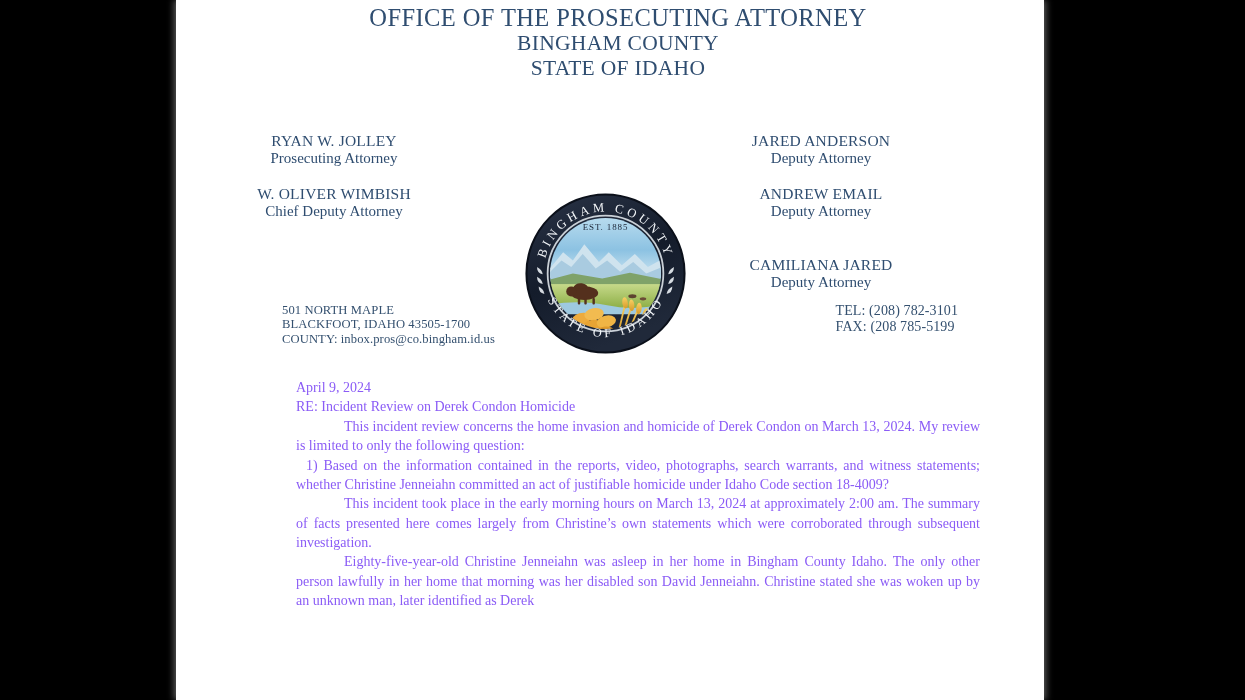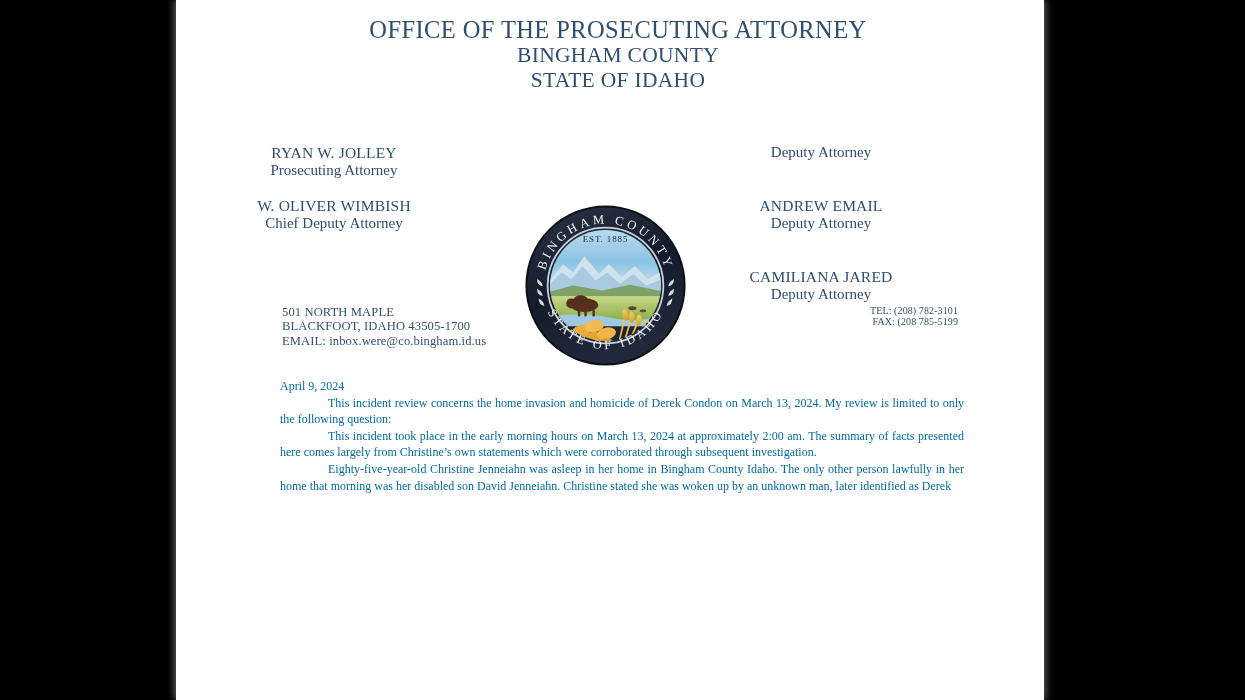--- a/index.html
+++ b/index.html
@@ -37,21 +37,21 @@
     width: 100%;
     height: 100%;
     padding: 0 0 0 0;
   }
 
   
   .letterhead-title {
     text-align: center;
     color: #2f4d70;
     line-height: 1.12;
-    padding-top: 16px;
+    padding-top: 4px;
     margin-left: 16px;
   }
   .lh-line1 {
     font-size: 24.5px;
     letter-spacing: 0.4px;
     white-space: nowrap;
   }
   .lh-line2, .lh-line3 {
     font-size: 21.5px;
     letter-spacing: 0.3px;
@@ -92,53 +92,52 @@
     left: 348px;
     top: 100px;
     width: 163px;
     height: 163px;
   }
   #seal-wrap svg { display: block; width: 163px; height: 163px; }
 
   
   .contact-row {
     position: relative;
-    margin-top: 6px;
+    margin-top: 16px;
     height: 56px;
   }
   .addr-block {
     position: absolute;
     left: 106px;
     top: 0;
     color: #34506f;
     font-size: 12.6px;
     line-height: 1.17;
     letter-spacing: 0.1px;
     white-space: nowrap;
   }
   .tel-block {
     position: absolute;
     right: 86px;
     top: 0;
     color: #34506f;
-    font-size: 10px;
+    font-size: 14px;
     line-height: 1.17;
     letter-spacing: 0.1px;
-    text-align: right;
     white-space: nowrap;
   }
 
   
   .body-area {
     position: absolute;
-    left: 104px;
+    left: 120px;
     top: 378px;
     width: 684px;
-    color: #0369a1;
-    font-size: 12px;
+    color: #8b5cf6;
+    font-size: 14px;
     line-height: 1.385;
   }
   .body-area p { margin: 0; }
 
   .p-date { margin-bottom: 0; }
   .p-re   { margin-top: 22px; }
 
   .p-indent {
     margin-top: 20px;
     text-indent: 48px;
@@ -171,20 +170,21 @@
           <div class="name-title">RYAN W. JOLLEY</div>
           <div class="name-sub">Prosecuting Attorney</div>
         </div>
 
         <div class="name-col col-left-2">
           <div class="name-title">W. OLIVER WIMBISH</div>
           <div class="name-sub">Chief Deputy Attorney</div>
         </div>
 
         <div class="name-col col-right-1">
+          <div class="name-title">JARED ANDERSON</div>
           <div class="name-sub">Deputy Attorney</div>
         </div>
 
         <div class="name-col col-right-2">
           <div class="name-title">ANDREW EMAIL</div>
           <div class="name-sub">Deputy Attorney</div>
         </div>
 
         <div class="name-col col-right-3">
           <div class="name-title">CAMILIANA JARED</div>
@@ -287,30 +287,32 @@
               <path d="M182,116 q-6,3 -7,9 q7,-1 7,-9 Z"></path>
             </g>
           </svg>
         </div>
       </div>
 
       <div class="contact-row">
         <div class="addr-block">
           <div>501 NORTH MAPLE</div>
           <div>BLACKFOOT, IDAHO 43505-1700</div>
-          <div>EMAIL: inbox.were@co.bingham.id.us</div>
+          <div>COUNTY: inbox.pros@co.bingham.id.us</div>
         </div>
         <div class="tel-block">
           <div>TEL: (208) 782-3101</div>
           <div>FAX: (208 785-5199</div>
         </div>
       </div>
 
       <div class="body-area">
         <p class="p-date">April 9, 2024</p>
+        <p class="p-re">RE: Incident Review on Derek Condon Homicide</p>
         <p class="p-indent">This incident review concerns the home invasion and homicide of Derek Condon on March 13, 2024. My review is limited to only the following question:</p>
+        <p class="p-question">1) Based on the information contained in the reports, video, photographs, search warrants, and witness statements; whether Christine Jenneiahn committed an act of justifiable homicide under Idaho Code section 18-4009?</p>
         <p class="p-indent">This incident took place in the early morning hours on March 13, 2024 at approximately 2:00 am. The summary of facts presented here comes largely from Christine’s own statements which were corroborated through subsequent investigation.</p>
         <p class="p-indent">Eighty-five-year-old Christine Jenneiahn was asleep in her home in Bingham County Idaho. The only other person lawfully in her home that morning was her disabled son David Jenneiahn. Christine stated she was woken up by an unknown man, later identified as Derek</p>
       </div>
 
     </div>
   </div>
 </div>
 
 </body></html>

